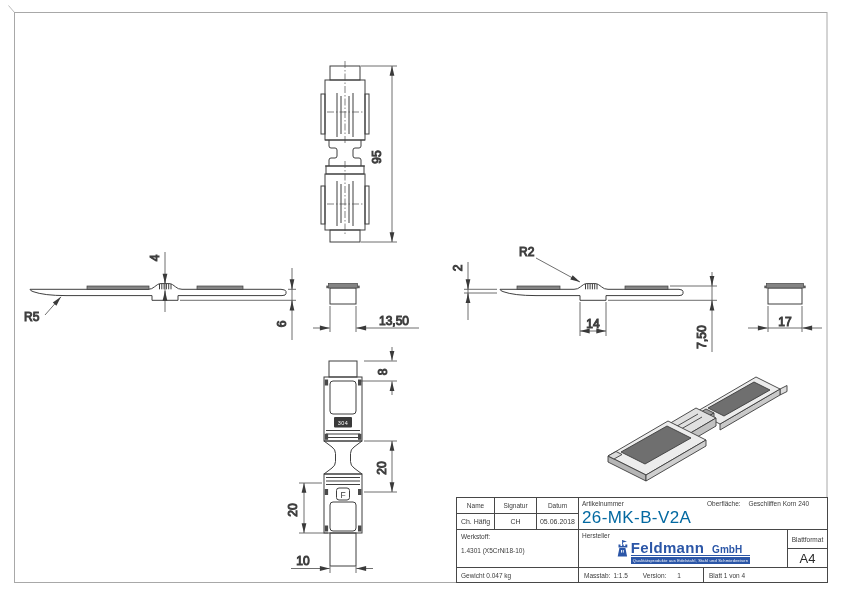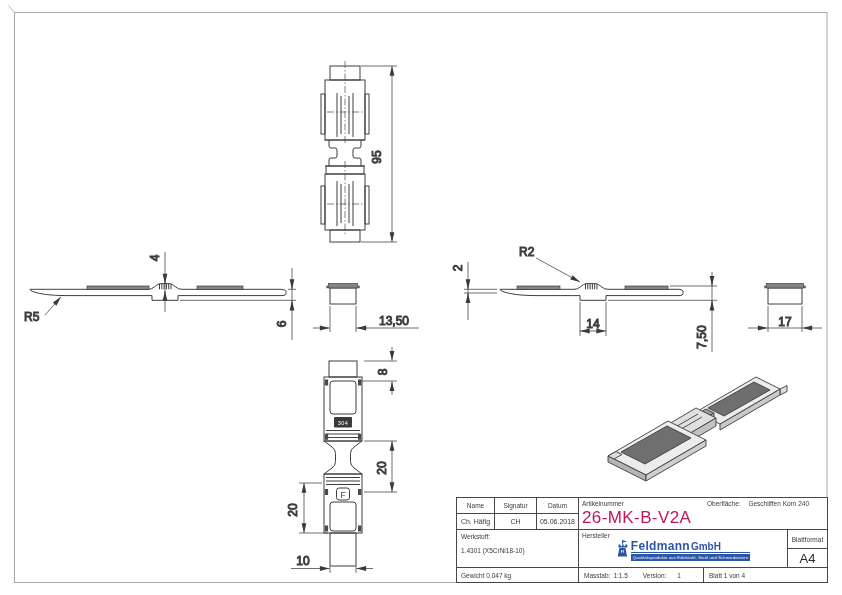--- a/index.html
+++ b/index.html
@@ -31,37 +31,37 @@
     color:#3b3b3b; background:#fff;
   }
   .c { border-right:1px solid #474747; border-bottom:1px solid #474747;
        font-size:6.5px; display:flex; align-items:center; justify-content:center;
        overflow:hidden; box-sizing:border-box; }
   .nr { border-right:none; } .nb { border-bottom:none; }
   .art { grid-column:4/7; grid-row:1/3; position:relative; display:block; }
   .art .lab { position:absolute; top:2px; left:3px; font-size:6.5px; }
   .art .surf { position:absolute; top:2px; left:128px; font-size:6.5px; white-space:nowrap; }
   .art .surf .sv { margin-left:6px; }
-  .artnum { position:absolute; left:3px; bottom:1px; font-size:17px; letter-spacing:.4px; color:#be185d; }
+  .artnum { position:absolute; left:3px; bottom:1px; font-size:17px; letter-spacing:.4px; color:#0369a1; }
   .werk { grid-column:1/4; grid-row:3/5; flex-direction:column; align-items:flex-start;
           justify-content:flex-start; padding:3px 0 0 4px; gap:7px; }
   .herst { grid-column:4/6; grid-row:3/5; position:relative; display:block; }
   .herst .lab { position:absolute; top:2px; left:3px; font-size:6.5px; }
   .gew { grid-column:1/4; grid-row:5; justify-content:flex-start; padding-left:4px; }
   .mas { grid-column:4; grid-row:5; justify-content:flex-start; padding-left:5px; gap:3px; }
   .mas .ver { margin-left:12px; } .mas .verv { margin-left:8px; }
   .blatt { grid-column:5/7; grid-row:5; justify-content:flex-start; padding-left:5px; }
   .bfl { grid-column:6; grid-row:3; }
   .bfv { grid-column:6; grid-row:4; font-size:13px; color:#2a2a2a; }
 
   .logo { position:absolute; left:0; right:0; top:10px; display:flex;
           justify-content:center; align-items:flex-start; gap:2px; }
   .logo-row { display:flex; align-items:baseline; border-bottom:1px solid #2b56a7; }
-  .logo-brand { font-size:12px; font-weight:bold; color:#2b56a7; letter-spacing:.3px; line-height:1; }
-  .logo-suffix { font-size:10px; font-weight:bold; color:#2b56a7; margin-left:1px; }
+  .logo-brand { font-size:15px; font-weight:bold; color:#2b56a7; letter-spacing:.3px; line-height:1; }
+  .logo-suffix { font-size:10px; font-weight:bold; color:#2b56a7; margin-left:8px; }
   .logo-tag { background:#2b56a7; color:#fff; font-size:4px; line-height:5px;
               padding:1px 2px; letter-spacing:.2px; white-space:nowrap; margin-top:1px; }
 </style>
 </head>
 <body>
 
 <div class="page">
 
 <svg class="views" width="842" height="595" viewBox="0 0 842 595">
   <defs>

